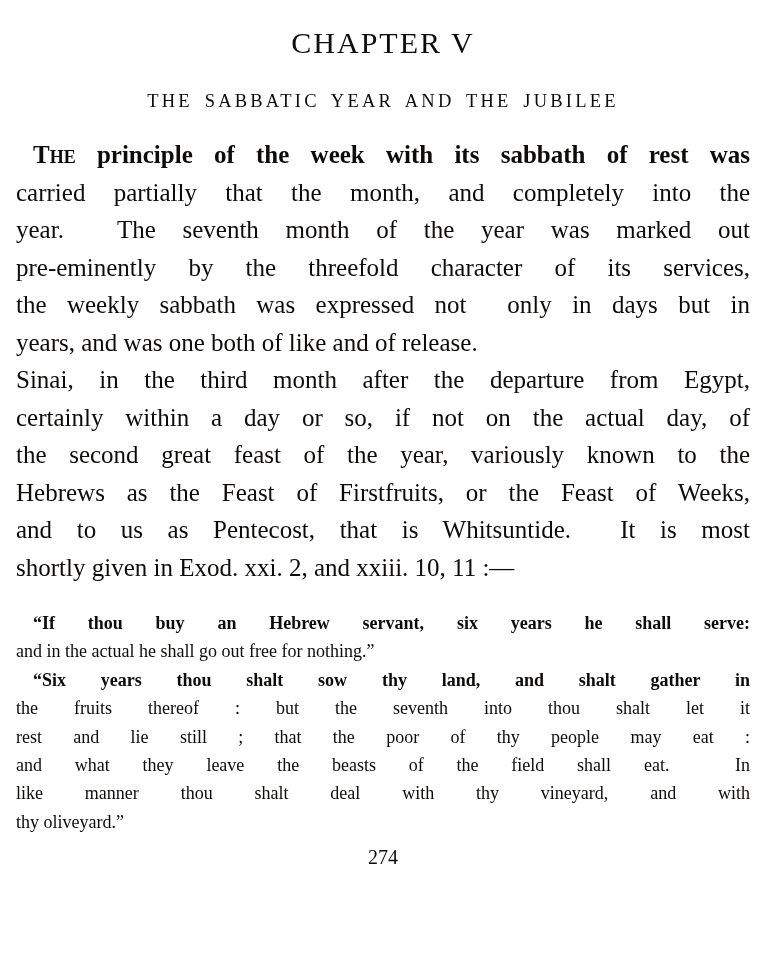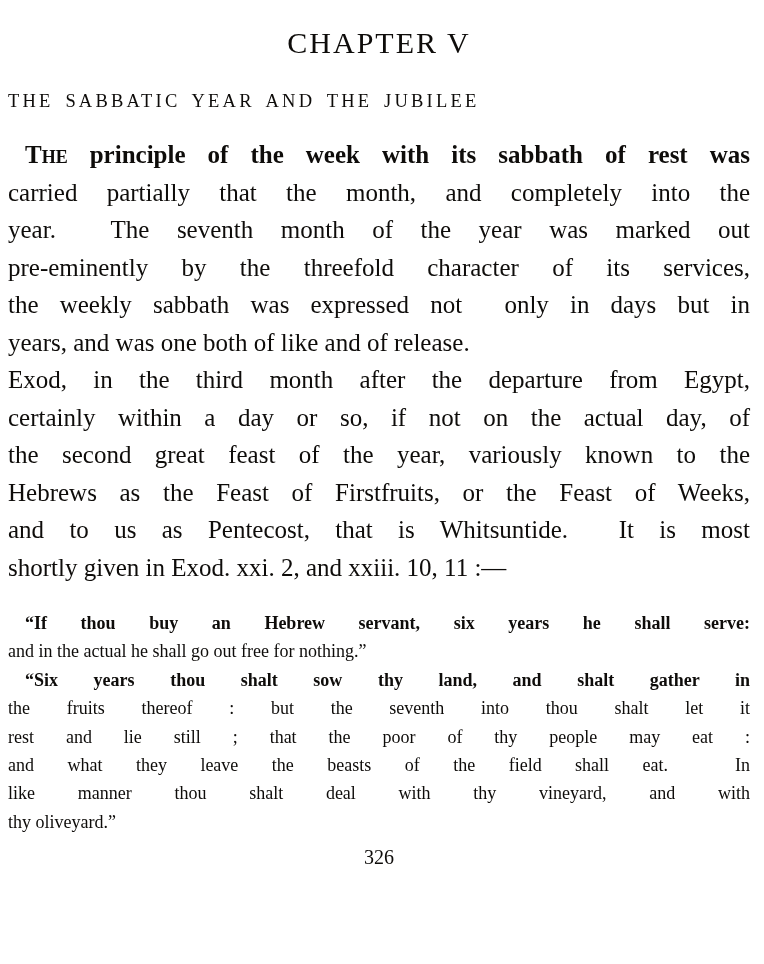--- a/index.html
+++ b/index.html
@@ -10,35 +10,36 @@
   .page {
     position: relative;
     width: 764px;
     height: 964px;
     margin: 0 auto;
     background: #ffffff;
     color: #0e0c0a;
     font-family: "Liberation Serif", "DejaVu Serif", serif;
     overflow: hidden;
     box-sizing: border-box;
-    padding: 0 14px 0 8px;
+    padding: 0 14px 0 16px;
   }
   .chapter {
     margin: 26px 0 0 0;
     font-size: 30px;
     line-height: 34px;
     font-weight: normal;
     text-align: center;
     letter-spacing: 2px;
   }
   .subtitle {
     margin: 30px 0 0 0;
     font-size: 18.5px;
     line-height: 22px;
     font-weight: normal;
+    text-align: center;
     letter-spacing: 3.2px;
     word-spacing: 4px;
   }
   .bodytext {
     margin-top: 24px;
   }
   .para {
     margin: 0;
     font-size: 25px;
     line-height: 37.5px;
@@ -87,21 +88,21 @@
     <p class="para">
       <span class="line first"><span class="sc">The</span> <span>principle of the week with its sabbath of rest was</span></span>
       <span class="line">carried partially that the month, and completely into the</span>
       <span class="line">year.&nbsp; The seventh month of the year was marked out</span>
       <span class="line">pre-eminently by the threefold character of its services,</span>
       <span class="line">the weekly sabbath was expressed not&nbsp; only in days but in</span>
       <span class="line last">years, and was one both of like and of release.</span>
     </p>
 
     <p class="para">
-      <span class="line">Exod, in the third month after the departure from Egypt,</span>
+      <span class="line">Sinai, in the third month after the departure from Egypt,</span>
       <span class="line">certainly within a day or so, if not on the actual day, of</span>
       <span class="line">the second great feast of the year, variously known to the</span>
       <span class="line">Hebrews as the Feast of Firstfruits, or the Feast of Weeks,</span>
       <span class="line">and to us as Pentecost, that is Whitsuntide.&nbsp; It is most</span>
       <span class="line last">shortly given in Exod. xxi. 2, and xxiii. 10, 11 :—</span>
     </p>
 
   </section>
 
   <section class="quotes">
@@ -116,16 +117,16 @@
       <span class="line">the fruits thereof : but the seventh into thou shalt let it</span>
       <span class="line">rest and lie still ; that the poor of thy people may eat :</span>
       <span class="line">and what they leave the beasts of the field shall eat.&nbsp; In</span>
       <span class="line">like manner thou shalt deal with thy vineyard, and with</span>
       <span class="line last">thy oliveyard.”</span>
     </p>
 
   </section>
 
   <footer>
-    <div class="pagenum">326</div>
+    <div class="pagenum">274</div>
   </footer>
 
 </main>
 
 </body></html>

